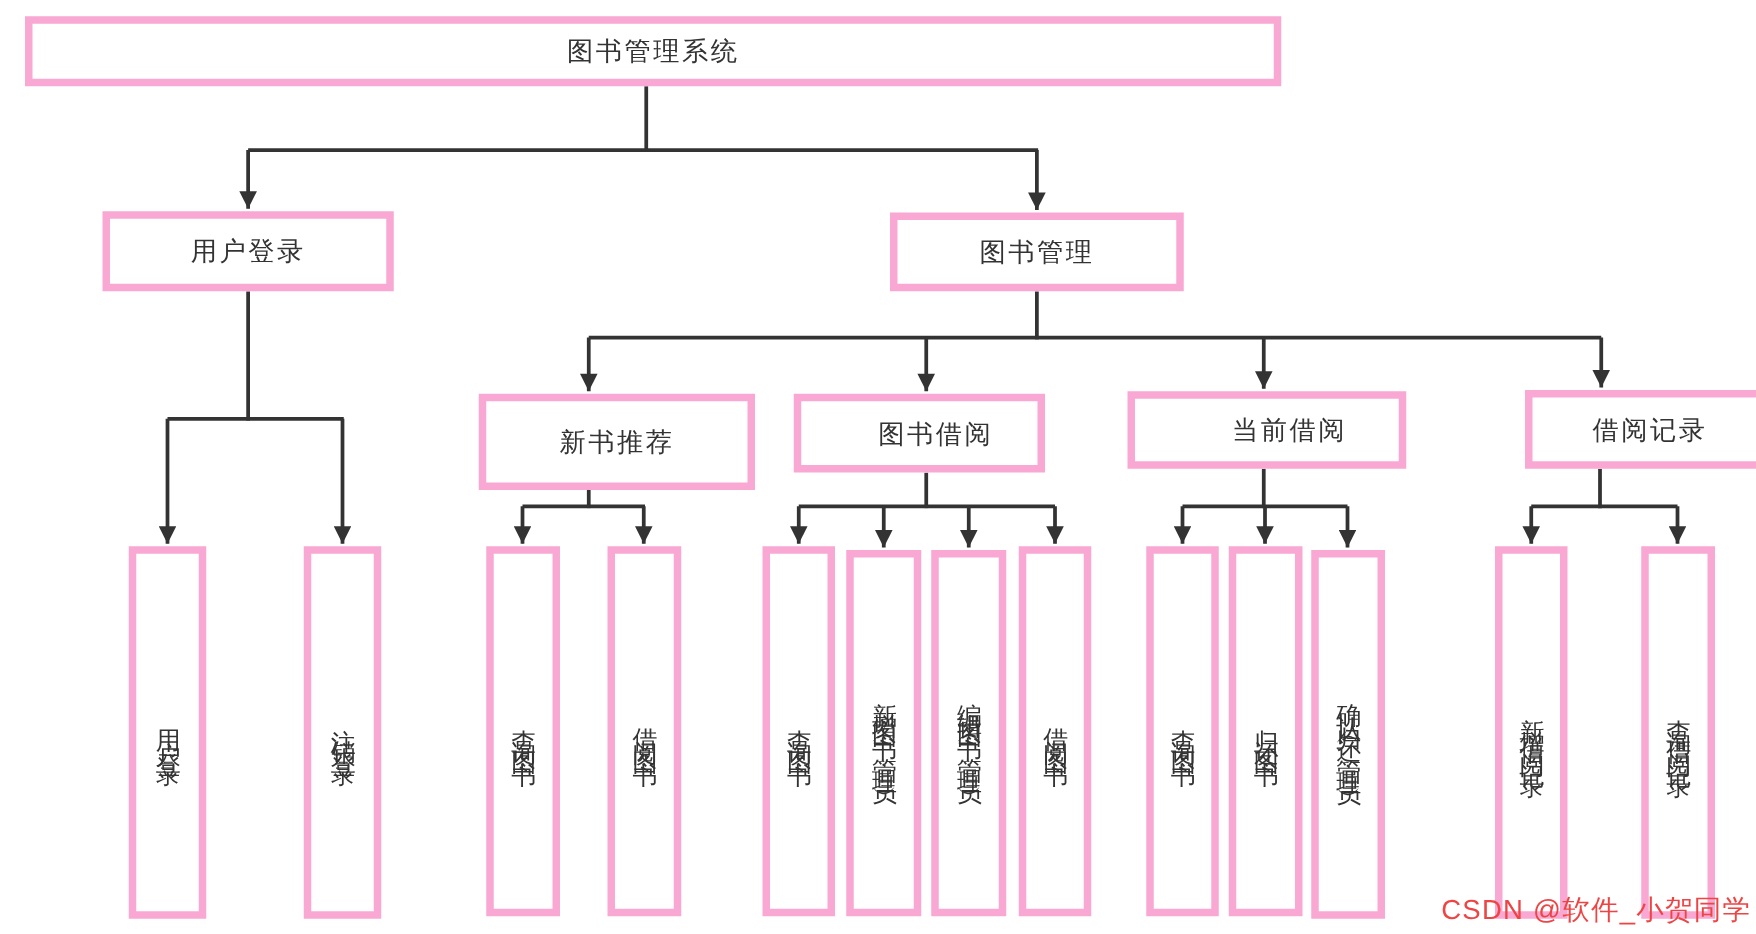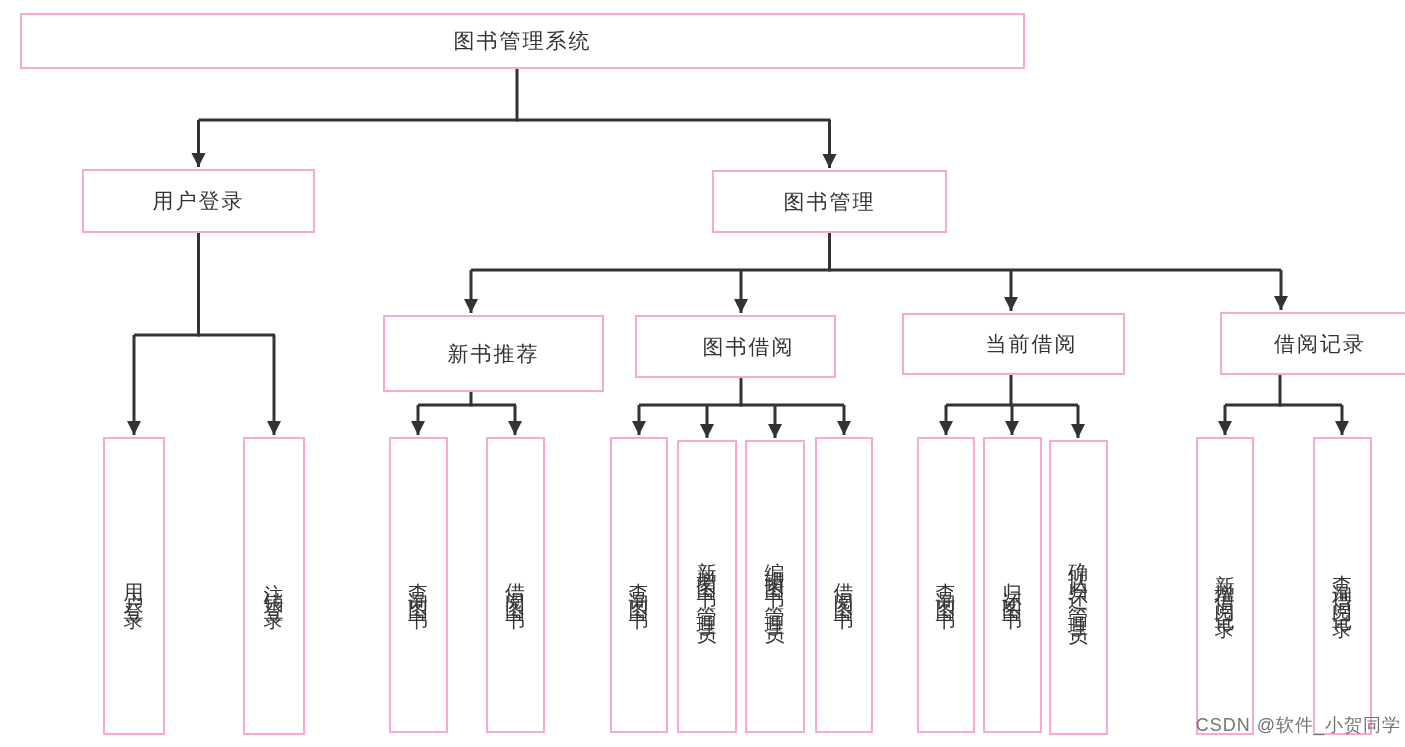--- a/index.html
+++ b/index.html
@@ -2,43 +2,43 @@
 <html><head>
 <meta charset="utf-8">
 <style>
   html,body{margin:0;padding:0;background:#ffffff;}
   body{font-family:"Liberation Sans","DejaVu Sans",sans-serif;}
   .canvas{position:relative;width:1405px;height:747px;background:#ffffff;overflow:hidden;}
   .lines{position:absolute;left:0;top:0;width:1405px;height:747px;}
   .node{
     position:absolute;
     box-sizing:border-box;
-    border:2px solid #f9a8d4;
+    border:6px solid #f9a8d4;
     background:#ffffff;
     color:#333333;
     display:flex;
     align-items:center;
     justify-content:center;
     font-size:21px;
     text-align:center;
     letter-spacing:2px;
   }
   .vnode{
     writing-mode:vertical-rl;
     text-orientation:mixed;
     letter-spacing:9px;
     font-size:20px;
     line-height:1;
   }
   .watermark{
     position:absolute;
     top:713px;
     right:4px;
-    font-size:18px;
-    color:#737373;
+    font-size:22px;
+    color:#ef4444;
     letter-spacing:1px;
     white-space:nowrap;
     z-index:5;
   }
   
   .n-root{left:20px;top:13px;width:1005px;height:56px;}
   .n-userlogin{left:82px;top:169px;width:233px;height:64px;}
   .n-bookmgmt{left:712px;top:170px;width:235px;height:63px;}
   .n-newbook{left:383px;top:315px;width:221px;height:77px;}
   .n-bookborrow{left:635px;top:315px;width:201px;height:63px;padding-left:26px;}

